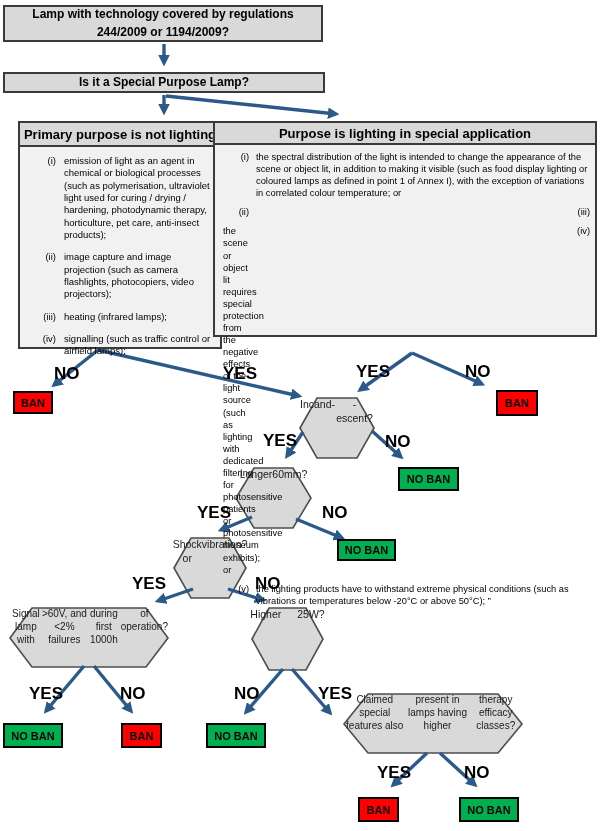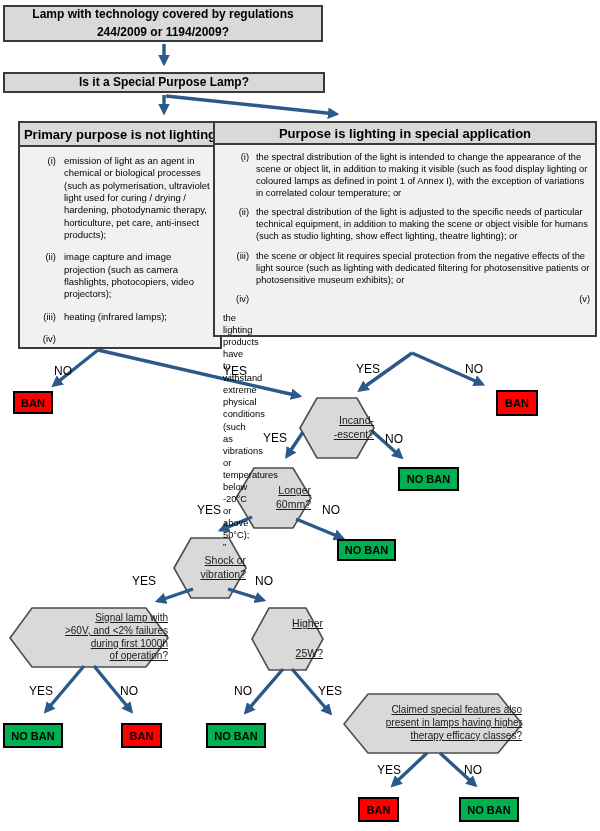--- a/index.html
+++ b/index.html
@@ -8,27 +8,27 @@
   .abs{position:absolute;}
   svg.overlay{position:absolute;left:0;top:0;width:600px;height:831px;z-index:1;}
   .gray-box{background:#d9d9d9;border:2px solid #3a3a3a;display:flex;flex-direction:column;
             align-items:center;justify-content:center;text-align:center;
             font-weight:bold;font-size:12px;line-height:1.45;z-index:2;box-sizing:border-box;}
   .panel{border:2px solid #3a3a3a;background:#f1f1f1;z-index:2;box-sizing:border-box;}
   .panel-header{background:#d9d9d9;border-bottom:2px solid #3a3a3a;font-weight:bold;
             font-size:13px;text-align:center;display:flex;align-items:center;justify-content:center;}
   .panel-body{display:grid;box-sizing:border-box;}
   .num{text-align:right;}
-  .edge-label{position:absolute;font-weight:normal;font-size:12px;z-index:3;}
+  .edge-label{position:absolute;font-weight:bold;font-size:17px;z-index:3;}
   .terminal{position:absolute;border:2px solid #000;display:flex;align-items:center;justify-content:center;
             font-weight:bold;font-size:11px;z-index:3;box-sizing:border-box;}
   .t-ban{background:#ff0000;}
   .t-noban{background:#00b050;}
-  .hex-text{position:absolute;display:flex;flex-direction:column;align-items:flex-end;justify-content:center;
-            text-align:center;z-index:3;font-size:10.5px;line-height:1.3;color:#1a1a1a;text-decoration:underline;}
+  .hex-text{position:absolute;display:flex;flex-direction:row;align-items:flex-start;justify-content:center;
+            text-align:center;z-index:3;font-size:10.5px;line-height:1.3;color:#1a1a1a;}
   .hex-text.small{font-size:10px;line-height:1.28;}
   .hex-text span{display:block;}
   #left-panel{left:18px;top:121px;width:204px;height:228px;position:absolute;}
   #left-panel .panel-header{height:22px;}
   #left-panel .panel-body{grid-template-columns:30px 1fr;column-gap:8px;row-gap:10px;
             padding:8px 5px 0 6px;font-size:9.5px;line-height:1.3;}
   #right-panel{left:213px;top:121px;width:384px;height:216px;position:absolute;}
   #right-panel .panel-header{height:20px;}
   #right-panel .panel-body{grid-template-columns:26px 1fr;column-gap:7px;row-gap:7px;
             padding:6px 5px 0 8px;font-size:9.3px;line-height:1.3;}
@@ -87,30 +87,30 @@
 <div class="panel" id="left-panel">
   <div class="panel-header">Primary purpose is not lighting</div>
   <div class="panel-body">
     <div class="num">(i)</div>
     <div>emission of light as an agent in chemical or biological processes (such as polymerisation, ultraviolet light used for curing / drying / hardening, photodynamic therapy, horticulture, pet care, anti-insect products);</div>
     <div class="num">(ii)</div>
     <div>image capture and image projection (such as camera flashlights, photocopiers, video projectors);</div>
     <div class="num">(iii)</div>
     <div>heating (infrared lamps);</div>
     <div class="num">(iv)</div>
+    <div>signalling (such as traffic control or airfield lamps);</div>
   </div>
 </div>
 
 <div class="panel" id="right-panel">
   <div class="panel-header">Purpose is lighting in special application</div>
   <div class="panel-body">
     <div class="num">(i)</div>
     <div>the spectral distribution of the light is intended to change the appearance of the scene or object lit, in addition to making it visible (such as food display lighting or coloured lamps as defined in point 1 of Annex I), with the exception of variations in correlated colour temperature; or</div>
     <div class="num">(ii)</div>
-    <div>the spectral distribution of the light is adjusted to the specific needs of particular technical equipment, in addition to making the scene or object visible for humans (such as studio lighting, show effect lighting, theatre lighting); or</div>
     <div class="num">(iii)</div>
     <div>the scene or object lit requires special protection from the negative effects of the light source (such as lighting with dedicated filtering for photosensitive patients or photosensitive museum exhibits); or</div>
     <div class="num">(iv)</div>
     <div class="num">(v)</div>
     <div>the lighting products have to withstand extreme physical conditions (such as vibrations or temperatures below -20°C or above 50°C); ”</div>
   </div>
 </div>
 
 <div class="hex-text" style="left:300px;top:398px;width:74px;height:60px;">
   <span>Incand-</span>

